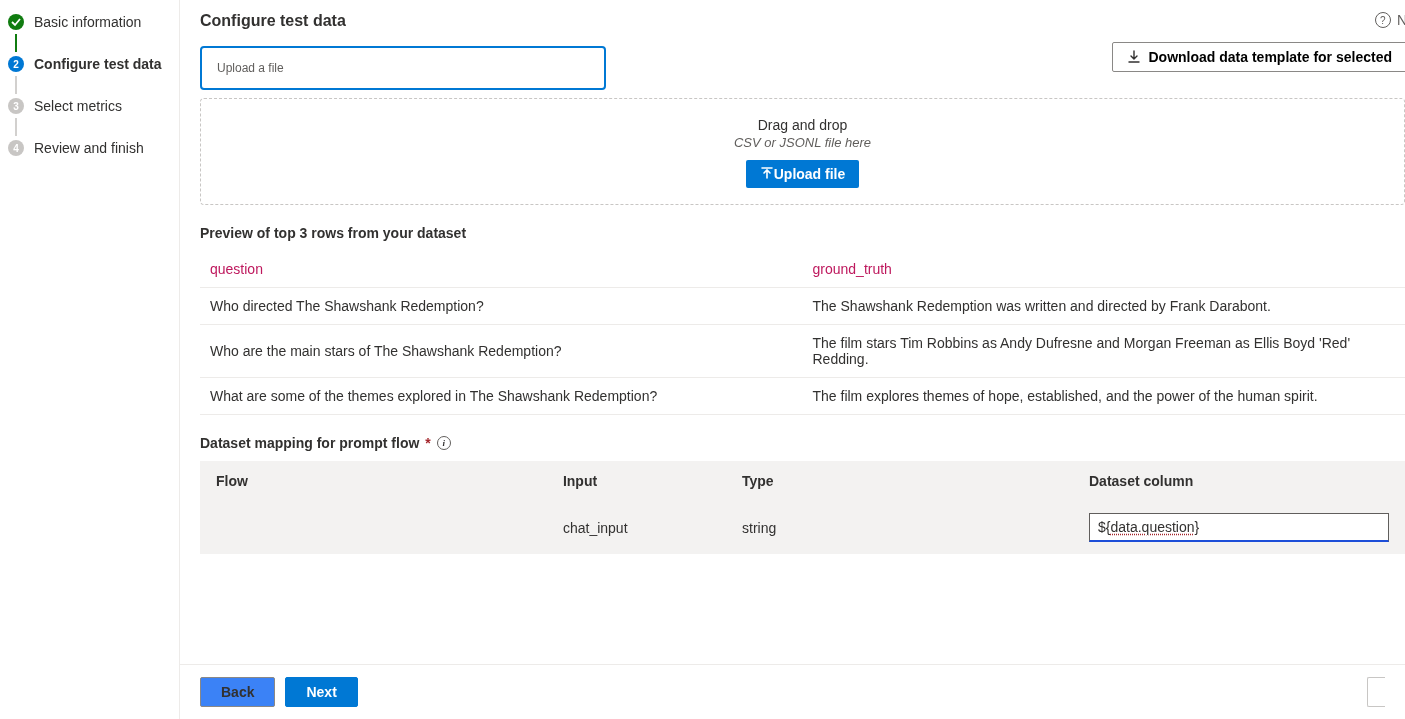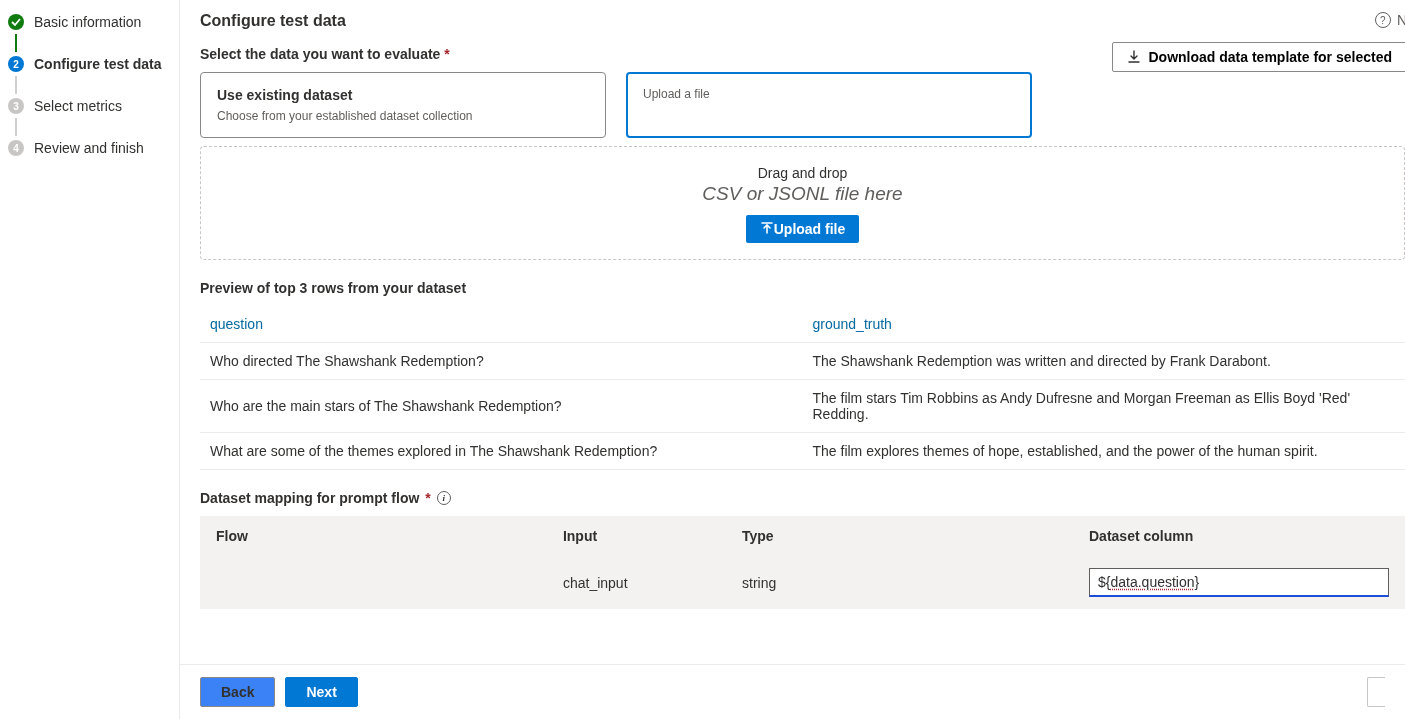--- a/index.html
+++ b/index.html
@@ -116,21 +116,21 @@
 
   .dropzone {
     border: 1px dashed #c8c6c4;
     border-radius: 4px;
     padding: 18px 0 16px 0;
     text-align: center;
     margin-bottom: 20px;
     width: 1205px;
   }
   .dropzone .dz-title { font-size: 14px; margin-bottom: 2px; }
-  .dropzone .dz-sub { font-size: 19px; font-style: italic; color: #605e5c; margin-bottom: 10px; }
+  .dropzone .dz-sub { font-size: 13px; font-style: italic; color: #605e5c; margin-bottom: 10px; }
   .upload-btn {
     background: #0078d4;
     color: #fff;
     border: none;
     border-radius: 2px;
     padding: 6px 14px;
     font-size: 14px;
     font-weight: 600;
     display: inline-flex;
     align-items: center;
@@ -142,21 +142,21 @@
     width: 1205px;
     border-collapse: collapse;
     margin-bottom: 20px;
   }
   table.preview th, table.preview td {
     text-align: left;
     padding: 10px 10px;
     border-bottom: 1px solid #edebe9;
     font-size: 14px;
   }
-  table.preview th { font-weight: 400; color: #0369a1; }
+  table.preview th { font-weight: 400; color: #be185d; }
   table.preview th:first-child, table.preview td:first-child { width: 50%; }
 
   .mapping-title { font-weight: 600; margin-bottom: 10px; display:flex; align-items:center; gap:6px;}
   .info-circle {
     width: 14px; height: 14px; border: 1px solid #605e5c; border-radius: 50%;
     display: inline-flex; align-items: center; justify-content: center; font-size: 9px;
     font-style: italic; font-family: serif;
   }
   table.mapping {
     width: 1205px;
@@ -248,38 +248,31 @@
   <div class="main">
     <div class="content">
       <div class="header-row">
         <h2 class="page-title">Configure test data</h2>
         <div class="help-icon-wrap">
           <span class="help-circle">?</span>
           <span>N</span>
         </div>
       </div>
 
-      <div class="section-label">
-        <span>Select the data you want to evaluate</span> <span class="req">*</span>
-      </div>
 
       <button class="download-btn">
         <span>
           <svg width="14" height="14" viewBox="0 0 14 14">
               <path d="M7 1 V9 M4 6 L7 9 L10 6 M2 12 H12" stroke="#323130" stroke-width="1.4" fill="none" stroke-linecap="round"></path>
             </svg>
         </span>
         <span>Download data template for selected</span>
       </button>
 
       <div class="cards">
-        <div class="card">
-          <div class="card-title">Use existing dataset</div>
-          <div class="card-sub">Choose from your established dataset collection</div>
-        </div>
         <div class="card selected">
           <div class="card-sub">Upload a file</div>
         </div>
       </div>
 
       <div class="dropzone">
         <div class="dz-title">Drag and drop</div>
         <div class="dz-sub">CSV or JSONL file here</div>
         <button class="upload-btn">
           <span>

